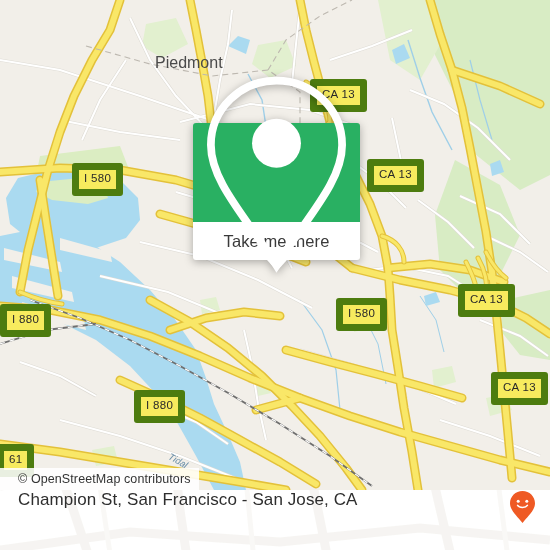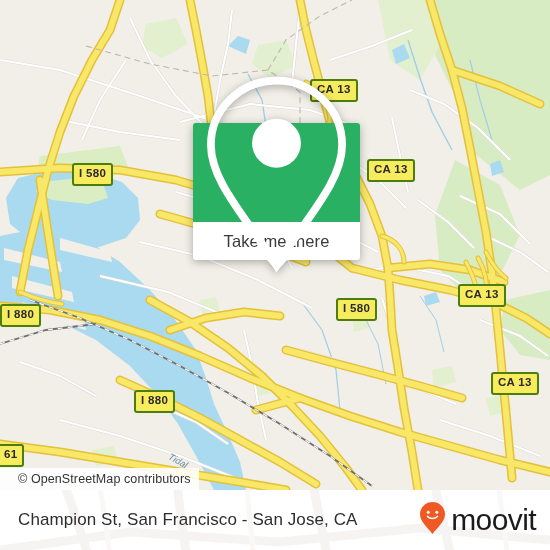--- a/index.html
+++ b/index.html
@@ -28,29 +28,29 @@
   .popup-bottom span{font-size:16.5px;color:#3a3a3a;letter-spacing:.1px;}
   .popup-tail{position:absolute;left:50%;top:137px;margin-left:-10px;width:0;height:0;
               border-left:10px solid transparent;border-right:10px solid transparent;
               border-top:11px solid #fff;}
 
   
   .footer{position:absolute;left:0;top:490px;width:550px;height:60px;
           background:#fff;overflow:hidden;}
   .footer-wm{position:absolute;left:0;top:-70px;width:550px;height:200px;opacity:.40;}
   .footer-inner{position:relative;width:100%;height:100%;
-                display:flex;align-items:center;justify-content:space-between;
+                display:flex;align-items:flex-start;justify-content:space-between;
                 padding:0 14px 0 18px;box-sizing:border-box;}
   .addr{font-size:17px;color:#2e2e2e;letter-spacing:.1px;white-space:nowrap;}
   .brand{display:flex;align-items:center;gap:5px;}
   .brand-word{font-size:30px;color:#1b1b1b;letter-spacing:-.6px;line-height:1;}
 
   
-  .shield{position:absolute;background:#f7eb5e;border:2px solid #4d7c0f;
-          border-radius:3px;color:#2a2a2a;font-weight:bold;font-size:11.5px;
+  .shield{position:absolute;background:#f7eb5e;border:7px solid #4d7c0f;
+          border-radius:3px;color:#2a2a2a;font-weight:normal;font-size:11.5px;
           line-height:1;padding:3px 5px 4px;white-space:nowrap;letter-spacing:.3px;}
   .place-label{position:absolute;font-size:16px;color:#4a4a4a;white-space:nowrap;}
   .water-label{position:absolute;font-size:9.5px;color:#6a8fa8;font-style:italic;
                white-space:nowrap;transform:rotate(30deg);}
 </style>
 </head>
 <body>
 
 <div class="app">
 
@@ -237,20 +237,21 @@
           <path d="M0 344 L46 330 L96 324"></path>
         </g>
 
         <g stroke="#bdb8b0" stroke-width="1.1" fill="none" stroke-dasharray="6 4">
           <path d="M86 46 L150 64 L212 76 L268 70 L300 92 L300 140 L330 168 L356 180"></path>
           <path d="M268 70 L286 40 L320 16 L352 0"></path>
         </g>
       </g>
     </svg>
 
+    <div class="place-label" style="left:155px;top:54px;">Piedmont</div>
 
     <div class="water-label" style="left:168px;top:455px;">Tidal</div>
 
     <div class="shield" style="left:310px;top:79px;">CA 13</div>
     <div class="shield" style="left:367px;top:159px;">CA 13</div>
     <div class="shield" style="left:72px;top:163px;">I 580</div>
     <div class="shield" style="left:0px;top:304px;">I 880</div>
     <div class="shield" style="left:336px;top:298px;">I 580</div>
     <div class="shield" style="left:458px;top:284px;">CA 13</div>
     <div class="shield" style="left:491px;top:372px;">CA 13</div>
@@ -295,18 +296,17 @@
       <div class="addr">Champion St, San Francisco - San Jose, CA</div>
       <div class="brand">
         <span>
           <svg width="27" height="34" viewBox="0 0 27 34" aria-hidden="true">
             <path d="M13.5 1 C6.6 1 1 6.5 1 13.3 C1 20.4 8 25.9 13.5 33 C19 25.9 26 20.4 26 13.3 C26 6.5 20.4 1 13.5 1 Z" fill="#ef5a24"></path>
             <circle cx="9.2" cy="11.2" r="1.5" fill="#ffffff"></circle>
             <circle cx="17.8" cy="11.2" r="1.5" fill="#ffffff"></circle>
             <path d="M8.6 15.4 C10.3 18.1 16.7 18.1 18.4 15.4" stroke="#ffffff" stroke-width="1.6" fill="none" stroke-linecap="round"></path>
           </svg>
         </span>
-        <span class="brand-word">moovit</span>
       </div>
     </div>
   </div>
 
 </div>
 
 </body></html>

